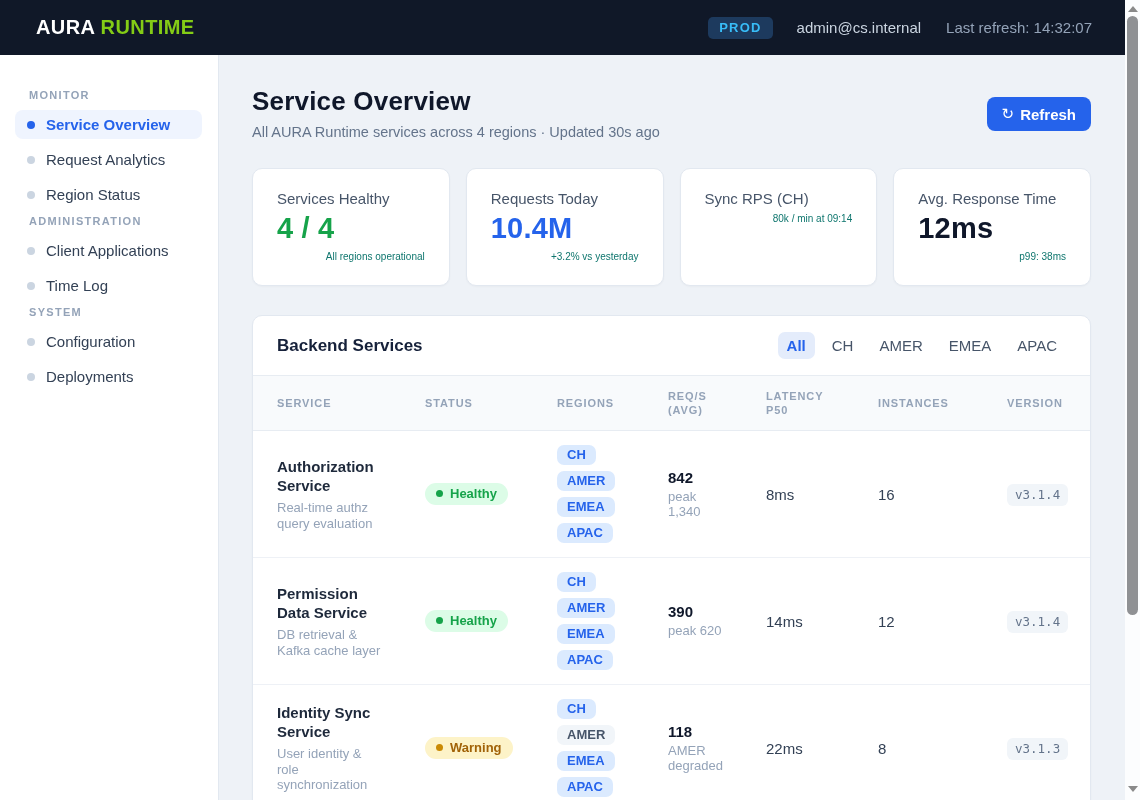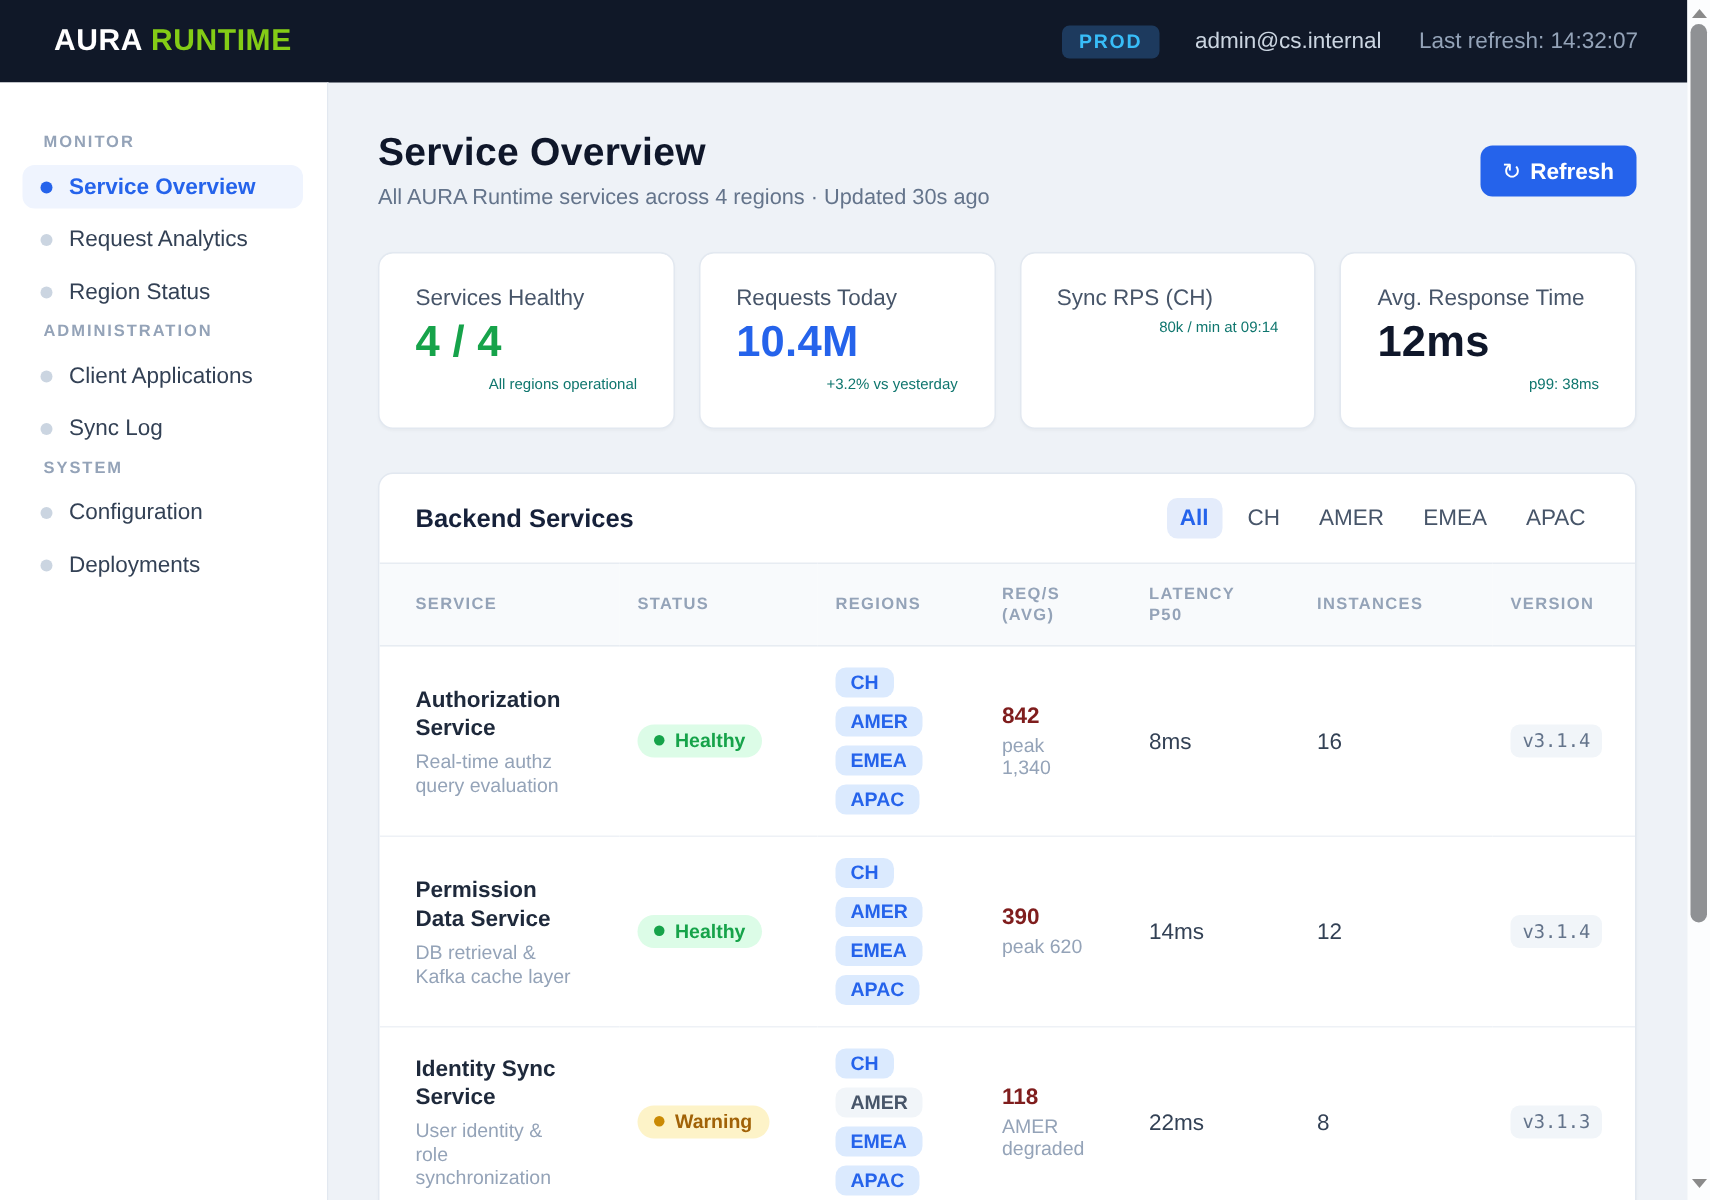--- a/index.html
+++ b/index.html
@@ -146,21 +146,21 @@
 
   .region-stack { display: flex; flex-direction: column; gap: 6px; align-items: flex-start; }
   .region-chip {
     background: #dbeafe; color: #2563eb;
     font-size: 13px; font-weight: bold;
     padding: 2px 10px 3px; border-radius: 7px;
   }
   .region-chip.degraded { background: #f1f5f9; color: #475569; }
 
   .reqs-cell { padding-right: 26px !important; }
-  .reqs-value { font-size: 15px; font-weight: bold; color: #7f1d1d; }
+  .reqs-value { font-size: 15px; font-weight: bold; color: #0f172a; }
   .reqs-note { font-size: 13px; line-height: 15.5px; color: #94a3b8; margin-top: 3px; }
   .plain-cell { font-size: 15px; color: #334155; }
   .version-chip {
     font-family: "DejaVu Sans Mono", monospace;
     font-size: 12.5px; color: #64748b;
     background: #f1f5f9; border-radius: 6px;
     padding: 3px 8px 4px; white-space: nowrap;
   }
 
   
@@ -221,21 +221,21 @@
         </div>
       </div>
       <div class="side-section">
         <div class="side-section-label">ADMINISTRATION</div>
         <div class="side-item">
           <span class="dot"></span>
           <span>Client Applications</span>
         </div>
         <div class="side-item">
           <span class="dot"></span>
-          <span>Sync Log</span>
+          <span>Time Log</span>
         </div>
       </div>
       <div class="side-section">
         <div class="side-section-label">SYSTEM</div>
         <div class="side-item">
           <span class="dot"></span>
           <span>Configuration</span>
         </div>
         <div class="side-item">
           <span class="dot"></span>

